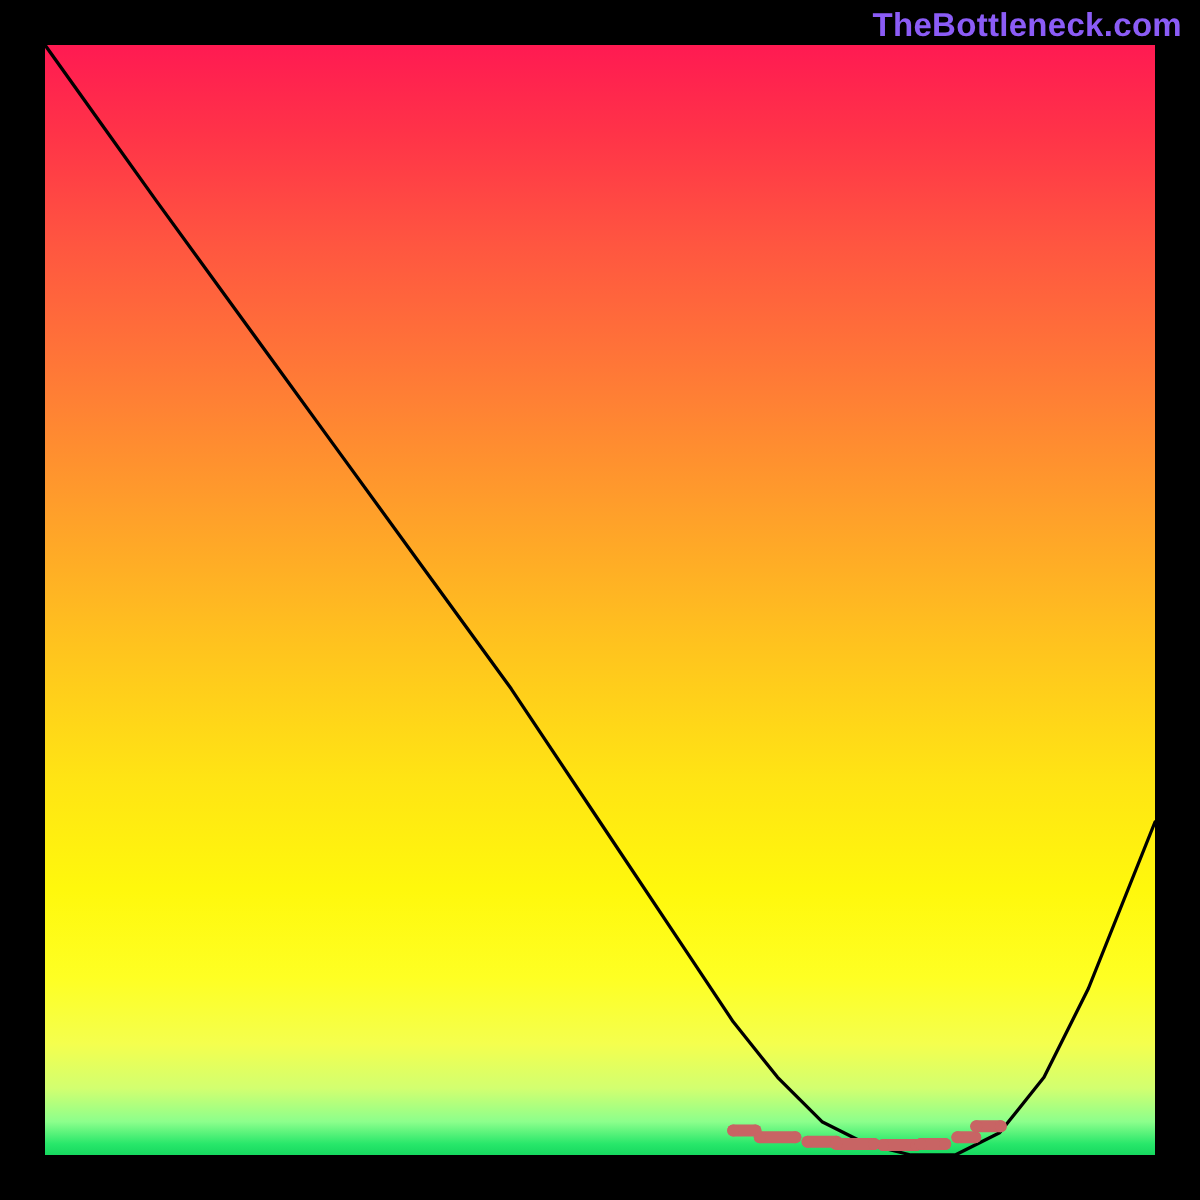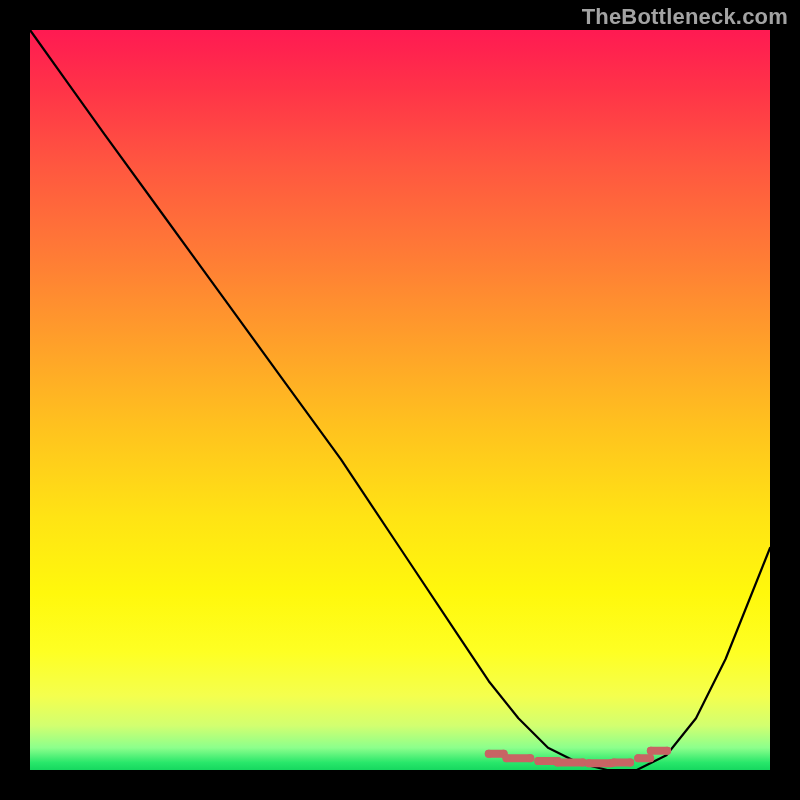--- a/index.html
+++ b/index.html
@@ -10,21 +10,21 @@
     height: 800px;
     background: #000;
   }
   .watermark {
     position: absolute;
     top: 4px;
     right: 12px;
     font-family: Arial, Helvetica, sans-serif;
     font-size: 22px;
     font-weight: 600;
-    color: #a3a3a3;
+    color: #8b5cf6;
     letter-spacing: 0.2px;
     z-index: 10;
   }
   .plot {
     position: absolute;
     left: 30px;
     top: 30px;
     width: 740px;
     height: 740px;
   }

